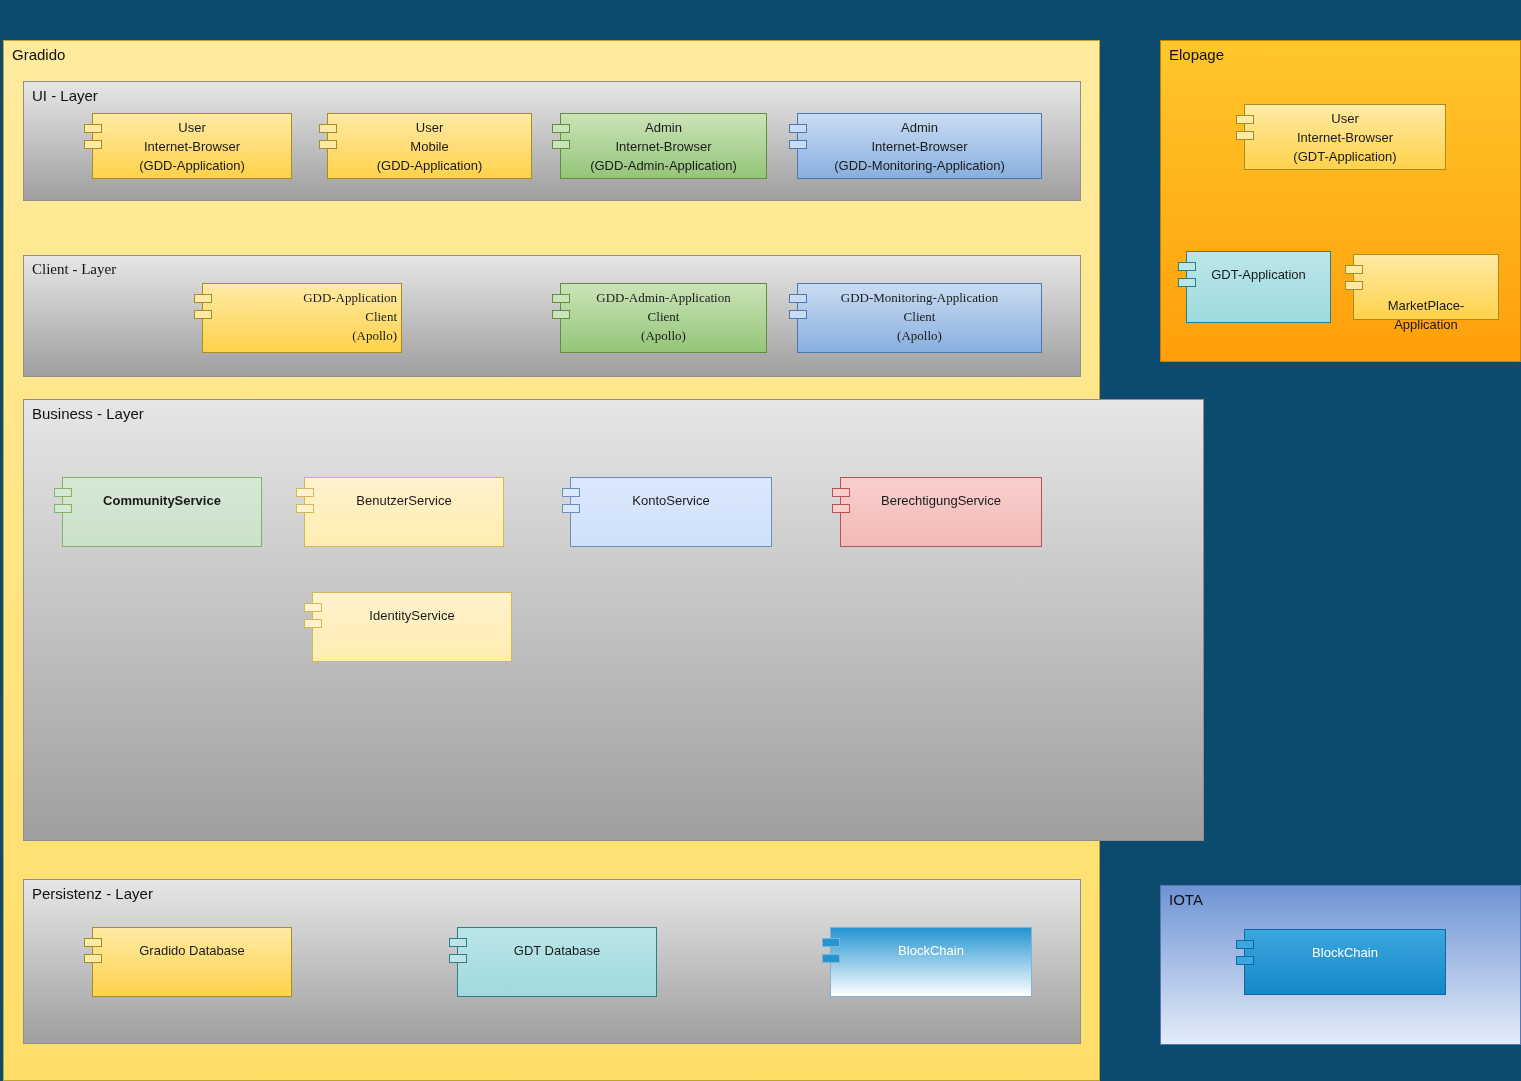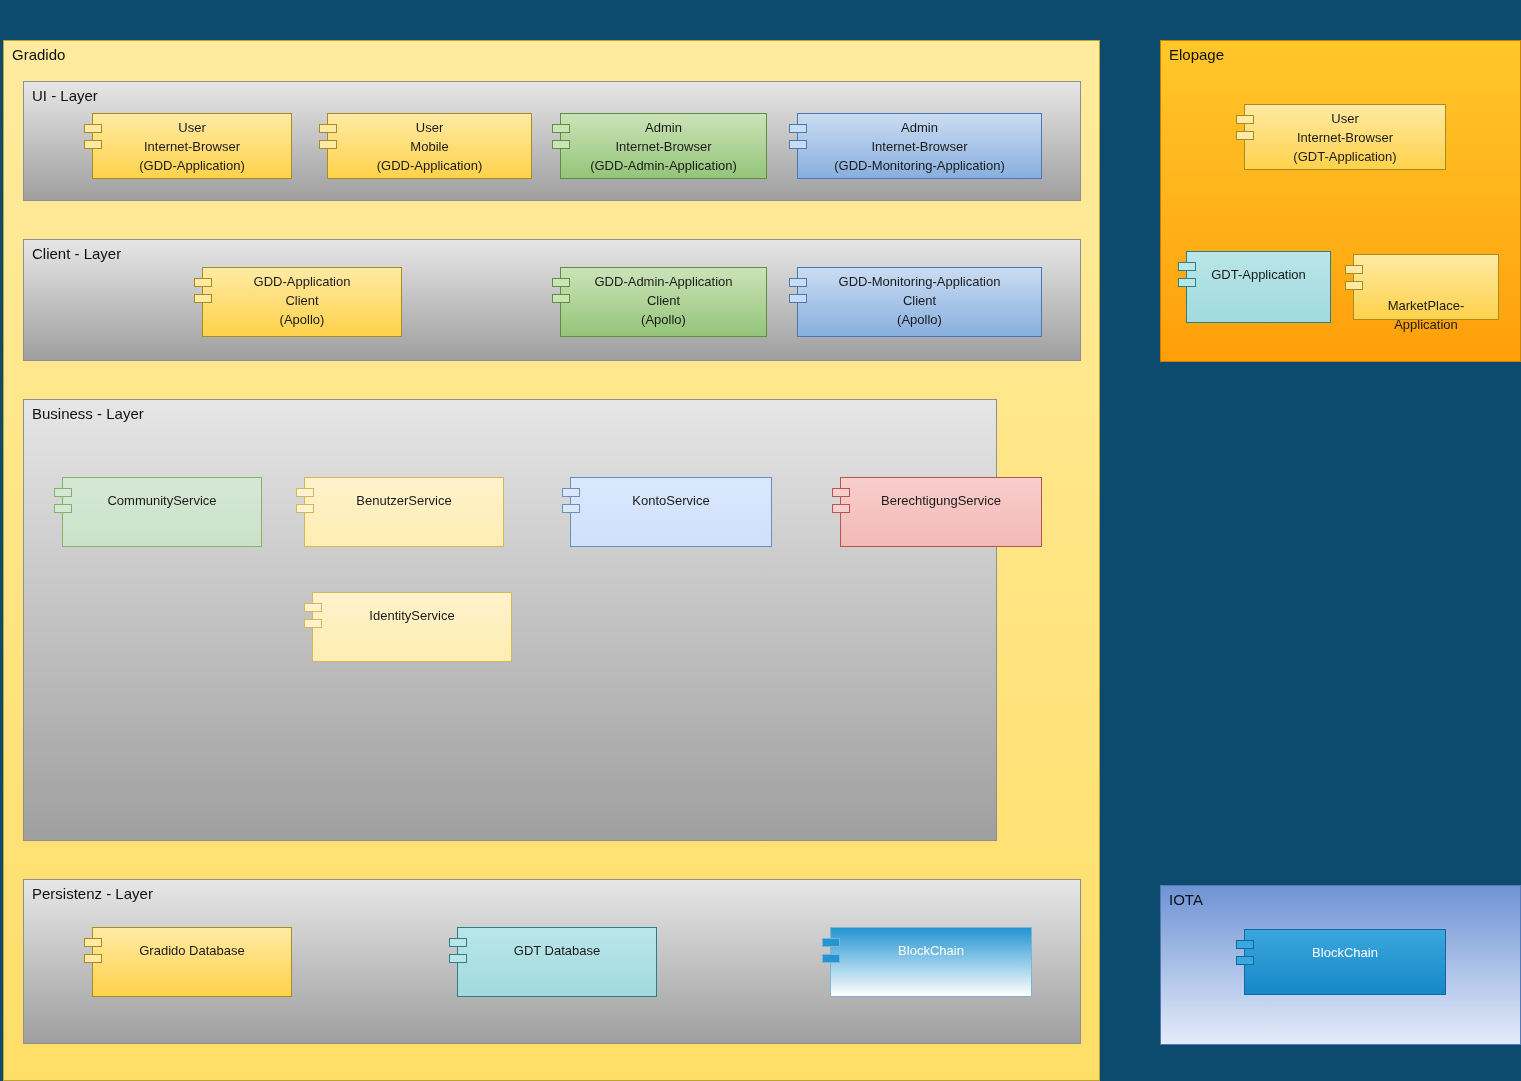--- a/index.html
+++ b/index.html
@@ -110,24 +110,24 @@
 
       <div class="comp blue l3" style="left:773px; top:31px; width:245px; height:66px;">
         <span class="ctab ctab1"></span>
         <span class="ctab ctab2"></span>
         <div class="clabel">Admin
 Internet-Browser
 (GDD-Monitoring-Application)</div>
       </div>
     </div>
 
-    <div class="layer" style="left:19px; top:198px; width:1058px; height:122px;">
+    <div class="layer" style="left:19px; top:214px; width:1058px; height:122px;font-family:Liberation Serif, serif;">
       <div class="c-title">Client - Layer</div>
 
-      <div class="comp gold l3" style="left:178px; top:27px; width:200px; height:70px;">
+      <div class="comp gold l3" style="left:178px; top:27px; width:200px; height:70px;text-align:right;">
         <span class="ctab ctab1"></span>
         <span class="ctab ctab2"></span>
         <div class="clabel">GDD-Application
 Client
 (Apollo)</div>
       </div>
 
       <div class="comp green l3" style="left:536px; top:27px; width:207px; height:70px;">
         <span class="ctab ctab1"></span>
         <span class="ctab ctab2"></span>
@@ -138,24 +138,24 @@
 
       <div class="comp blue l3" style="left:773px; top:27px; width:245px; height:70px;">
         <span class="ctab ctab1"></span>
         <span class="ctab ctab2"></span>
         <div class="clabel">GDD-Monitoring-Application
 Client
 (Apollo)</div>
       </div>
     </div>
 
-    <div class="layer" style="left:19px; top:358px; width:974px; height:442px;">
+    <div class="layer" style="left:19px; top:358px; width:1181px; height:442px;">
       <div class="c-title">Business - Layer</div>
 
-      <div class="comp lightgreen" style="left:38px; top:77px; width:200px; height:70px;">
+      <div class="comp lightgreen" style="left:38px; top:77px; width:200px; height:70px;font-weight:bold;">
         <span class="ctab ctab1"></span>
         <span class="ctab ctab2"></span>
         <div class="clabel">CommunityService</div>
       </div>
 
       <div class="comp lightyellow" style="left:280px; top:77px; width:200px; height:70px;">
         <span class="ctab ctab1"></span>
         <span class="ctab ctab2"></span>
         <div class="clabel">BenutzerService</div>
       </div>

